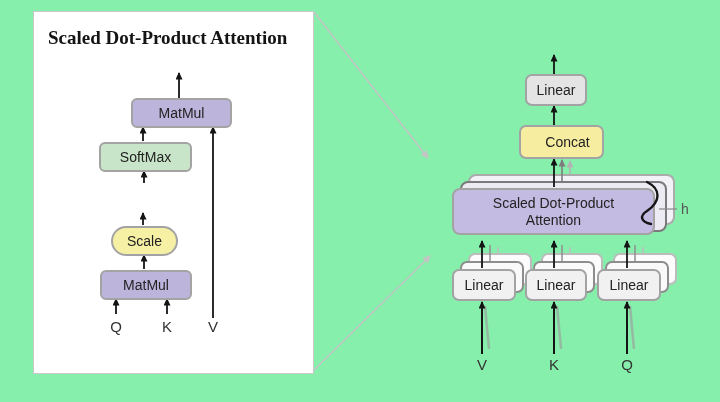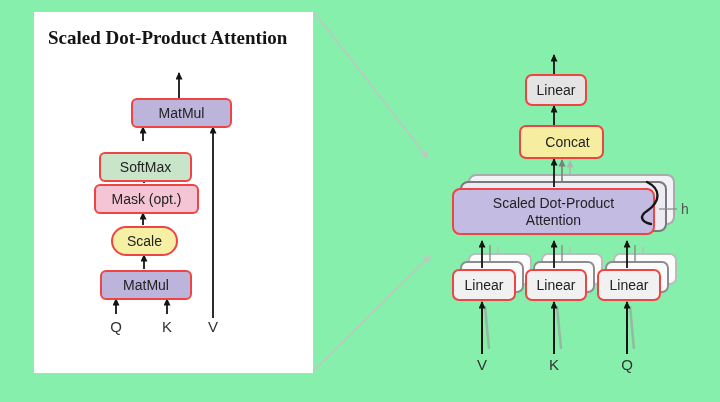--- a/index.html
+++ b/index.html
@@ -4,21 +4,21 @@
 <style>
   html,body{margin:0;padding:0;background:#ffffff;}
   .canvas{position:relative;width:720px;height:402px;background:#86efac;overflow:hidden;
           font-family:"Liberation Sans",sans-serif;}
   .panel{position:absolute;left:33px;top:11px;width:279px;height:361px;
          border:1.5px solid #c9c9c9;background:#ffffff;z-index:1;}
   .title{position:absolute;font-family:"Liberation Serif",serif;font-weight:bold;
          font-size:19px;color:#141414;z-index:3;white-space:nowrap;}
   .title-left{left:48px;top:27px;}
   .title-right{left:480px;top:27px;width:200px;text-align:center;}
-  .box{position:absolute;border:2px solid #ef4444;border-radius:6px;
+  .box{position:absolute;border:2px solid #a3a3a3;border-radius:6px;
        display:flex;align-items:center;justify-content:center;
        font-size:14px;color:#222222;z-index:3;line-height:1.15;text-align:center;}
   .shadowbox{position:absolute;border-radius:7px;z-index:1;}
   svg.flow{position:absolute;left:0;top:0;z-index:2;}
   svg.topflow{position:absolute;left:0;top:0;z-index:4;pointer-events:none;}
   
   .b-matmul-top{left:131px;top:98px;width:97px;height:26px;}
   .b-softmax{left:99px;top:142px;width:89px;height:26px;}
   .b-mask{left:94px;top:184px;width:101px;height:26px;}
   .b-scale{left:111px;top:226px;width:63px;height:26px;border-radius:15px;}
@@ -99,22 +99,21 @@
     <line x1="561" y1="349" x2="557" y2="306" stroke="#9e9e9e" stroke-width="2.6" opacity="0.65"></line>
     <line x1="634" y1="349" x2="630" y2="306" stroke="#9e9e9e" stroke-width="2.6" opacity="0.65"></line>
     <line x1="482" y1="354" x2="482" y2="302" stroke="#141414" stroke-width="2" marker-end="url(#mk)"></line>
     <line x1="554" y1="354" x2="554" y2="302" stroke="#141414" stroke-width="2" marker-end="url(#mk)"></line>
     <line x1="627" y1="354" x2="627" y2="302" stroke="#141414" stroke-width="2" marker-end="url(#mk)"></line>
   </svg>
 
   <div class="title title-left">Scaled Dot-Product Attention</div>
 
   <div class="box b-matmul-top" style="background-color: rgb(189, 180, 220);">MatMul</div>
-  <div class="box b-softmax" style="background-color: rgb(201, 229, 201); margin-top: 10px;">SoftMax</div>
-  <div class="box b-mask" style="background-color: rgb(246, 197, 213);">Mask (opt.)</div>
+  <div class="box b-softmax" style="background-color: rgb(201, 229, 201);">SoftMax</div>
   <div class="box b-scale" style="background-color: rgb(246, 240, 164);">Scale</div>
   <div class="box b-matmul-bot" style="background-color: rgb(189, 180, 220);">MatMul</div>
 
   <div class="io io-q-left">Q</div>
   <div class="io io-k-left">K</div>
   <div class="io io-v-left">V</div>
 
   <div class="shadowbox sdpa-sh2"></div>
   <div class="shadowbox sdpa-sh1"></div>
   <div class="shadowbox lin-sh2" style="left:468px;top:253px;"></div>

